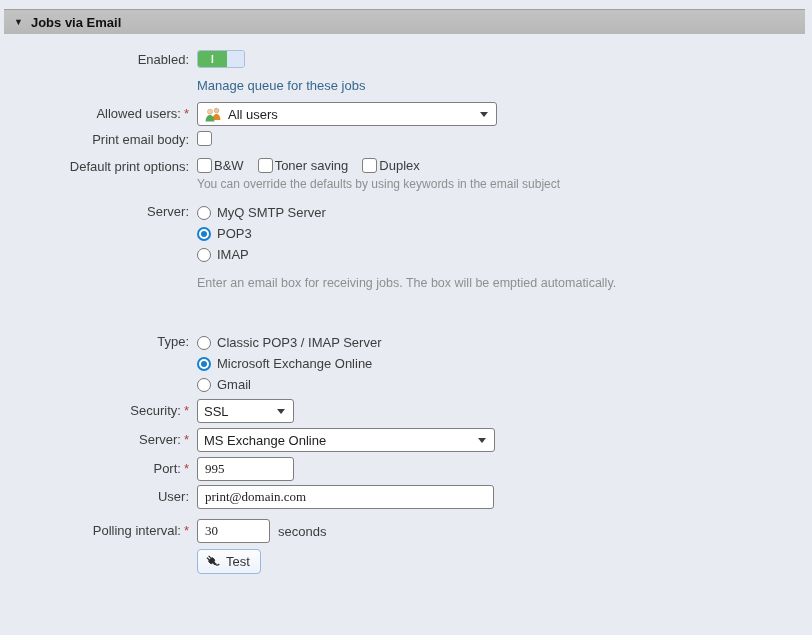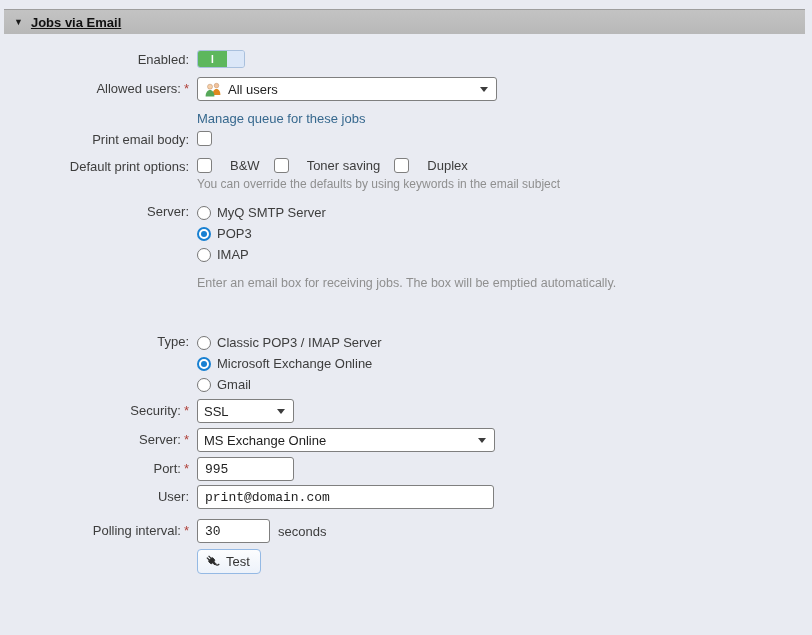--- a/index.html
+++ b/index.html
@@ -17,21 +17,21 @@
     height:25px;
     background:linear-gradient(#c3c3c3,#b8b8b8);
     border-top:1px solid #9e9e9e;
     display:flex;
     align-items:center;
     padding-left:10px;
     gap:8px;
     cursor:pointer;
   }
   .tri { font-size:9px; color:#1a1a1a; line-height:1; }
-  .panel-title { font-weight:bold; font-size:13px; color:#111;text-decoration:underline; }
+  .panel-title { font-weight:bold; font-size:13px; color:#111; }
 
   
   .row { display:flex; align-items:flex-start; }
   .lbl {
     width:197px;
     flex:0 0 197px;
     text-align:right;
     padding-right:8px;
     color:#3d3d3d;
     line-height:16px;
@@ -86,40 +86,40 @@
   .w97  { width:97px;  }
   .w298 { width:298px; }
   .w55  { width:73px;  }
 
   
   .txt {
     height:24px;
     border:1px solid #7f7f7f;
     border-radius:3px;
     padding:0 7px;
-    font-family:Liberation Mono, monospace;
+    font-family:Liberation Serif, serif;
     font-size:13px;
     color:#222;
     background:#fff;
   }
 
   
   .link { color:#36688e; text-decoration:none; cursor:pointer; }
 
   
   .cb {
     width:15px; height:15px;
     border:1px solid #7f7f7f;
     border-radius:3px;
     background:#fff;
     display:inline-block;
     cursor:pointer;
     flex:0 0 15px;
   }
-  .cb-item { display:flex; align-items:flex-start; gap:18px; margin-right:14px; }
+  .cb-item { display:flex; align-items:flex-start; gap:2px; margin-right:14px; }
 
   
   .radio-item { display:flex; align-items:center; gap:6px; height:21px; cursor:pointer; }
   .radio {
     width:14px; height:14px;
     border:1px solid #767676;
     border-radius:50%;
     background:#fff;
     position:relative;
     flex:0 0 14px;
@@ -170,42 +170,42 @@
   <div class="row mt16">
     <div class="lbl pt2">Enabled:</div>
     <div class="ctl">
       <div class="toggle">
         <span class="toggle-on">I</span>
         <span class="toggle-off"></span>
       </div>
     </div>
   </div>
 
+  <div class="row mt8">
+    <div class="lbl"></div>
+    <div class="ctl" style="padding-top:2px;">
+      <a class="link">Manage queue for these jobs</a>
+    </div>
+  </div>
+
   <div class="row mt9">
     <div class="lbl pt4"><span>Allowed users:</span><span class="req">*</span></div>
     <div class="ctl">
       <div class="select w300">
         <span style="display:inline-flex;">
           <svg width="18" height="15" viewBox="0 0 18 15">
             <circle cx="12.5" cy="3.6" r="2.3" fill="#f2c29b" stroke="#b98b63" stroke-width="0.5"></circle>
             <path d="M8.6 13 C8.6 9.5 10.1 7 12.5 7 C14.9 7 16.4 9.5 16.4 13 Z" fill="#e0891f"></path>
             <circle cx="6" cy="4.7" r="2.5" fill="#f6cfa8" stroke="#b98b63" stroke-width="0.5"></circle>
             <path d="M1.6 14.5 C1.6 10.5 3.6 8 6 8 C8.4 8 10.4 10.5 10.4 14.5 Z" fill="#57a85a"></path>
           </svg>
         </span>
         <span>All users</span>
         <span class="caret"></span>
       </div>
-    </div>
-  </div>
-
-  <div class="row mt8">
-    <div class="lbl"></div>
-    <div class="ctl" style="padding-top:2px;">
-      <a class="link">Manage queue for these jobs</a>
     </div>
   </div>
 
 
   <div class="row mt15">
     <div class="lbl pt1">Print email body:</div>
     <div class="ctl">
       <span class="cb"></span>
     </div>
   </div>

